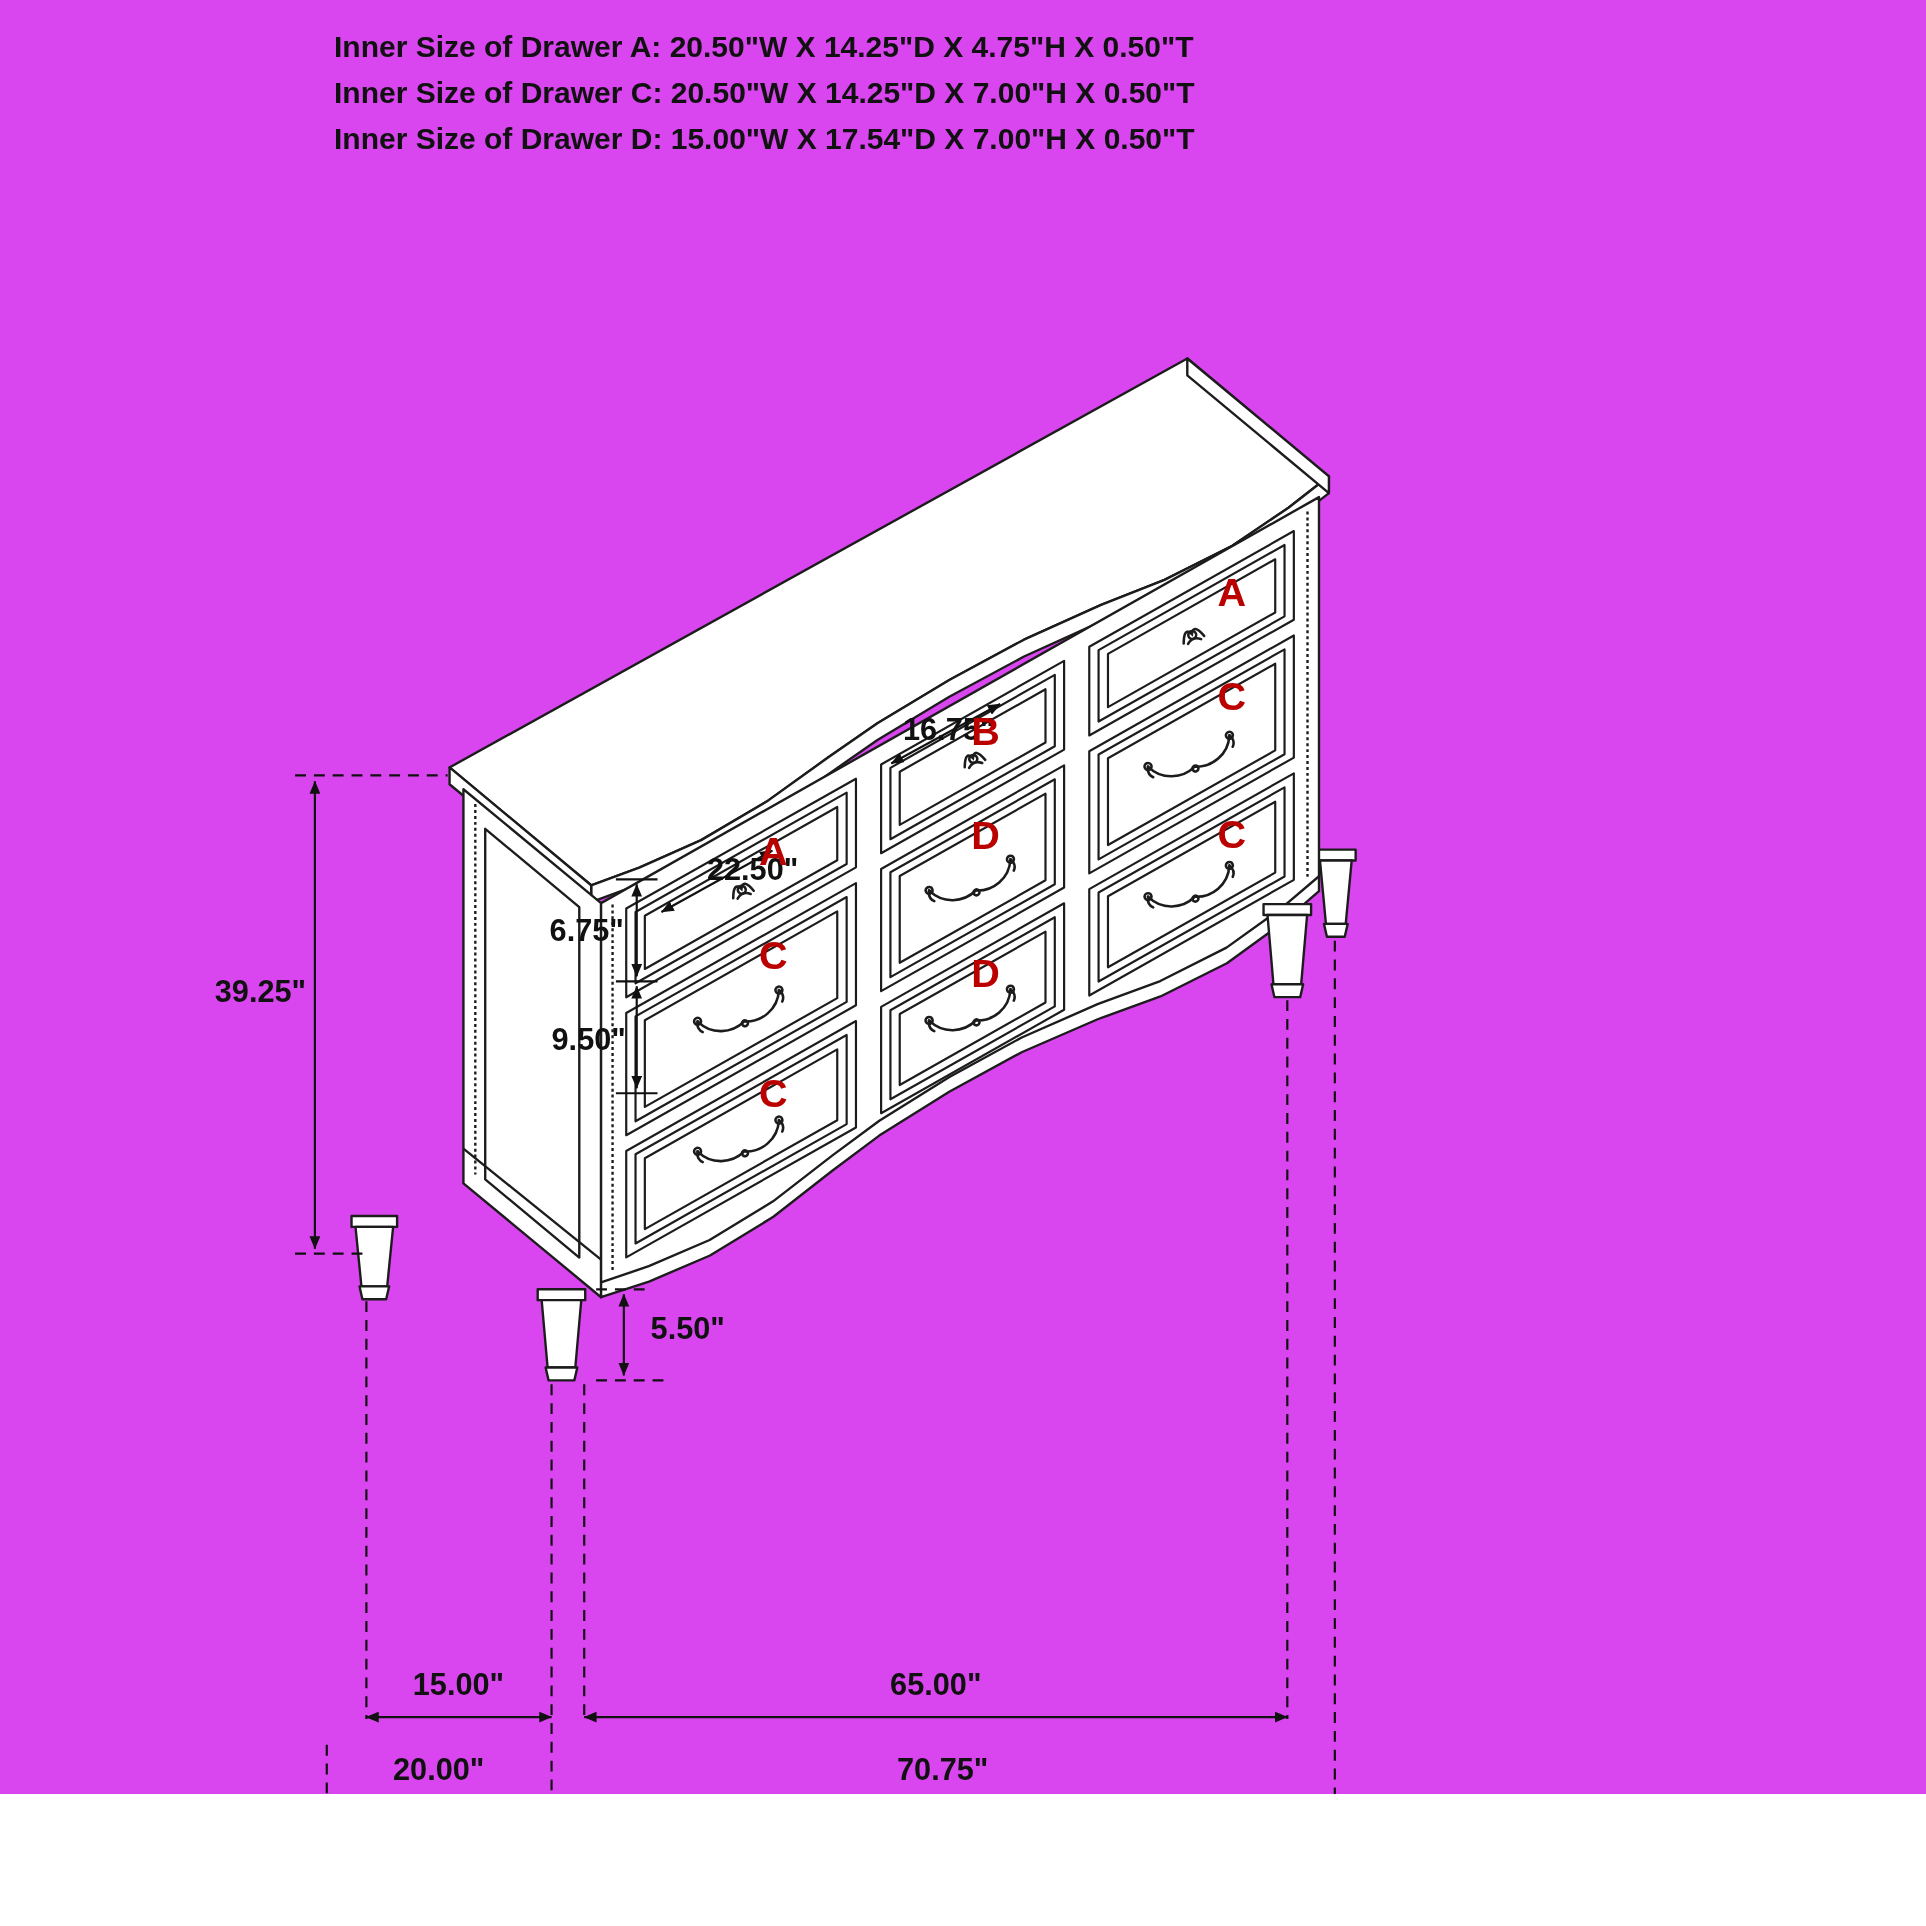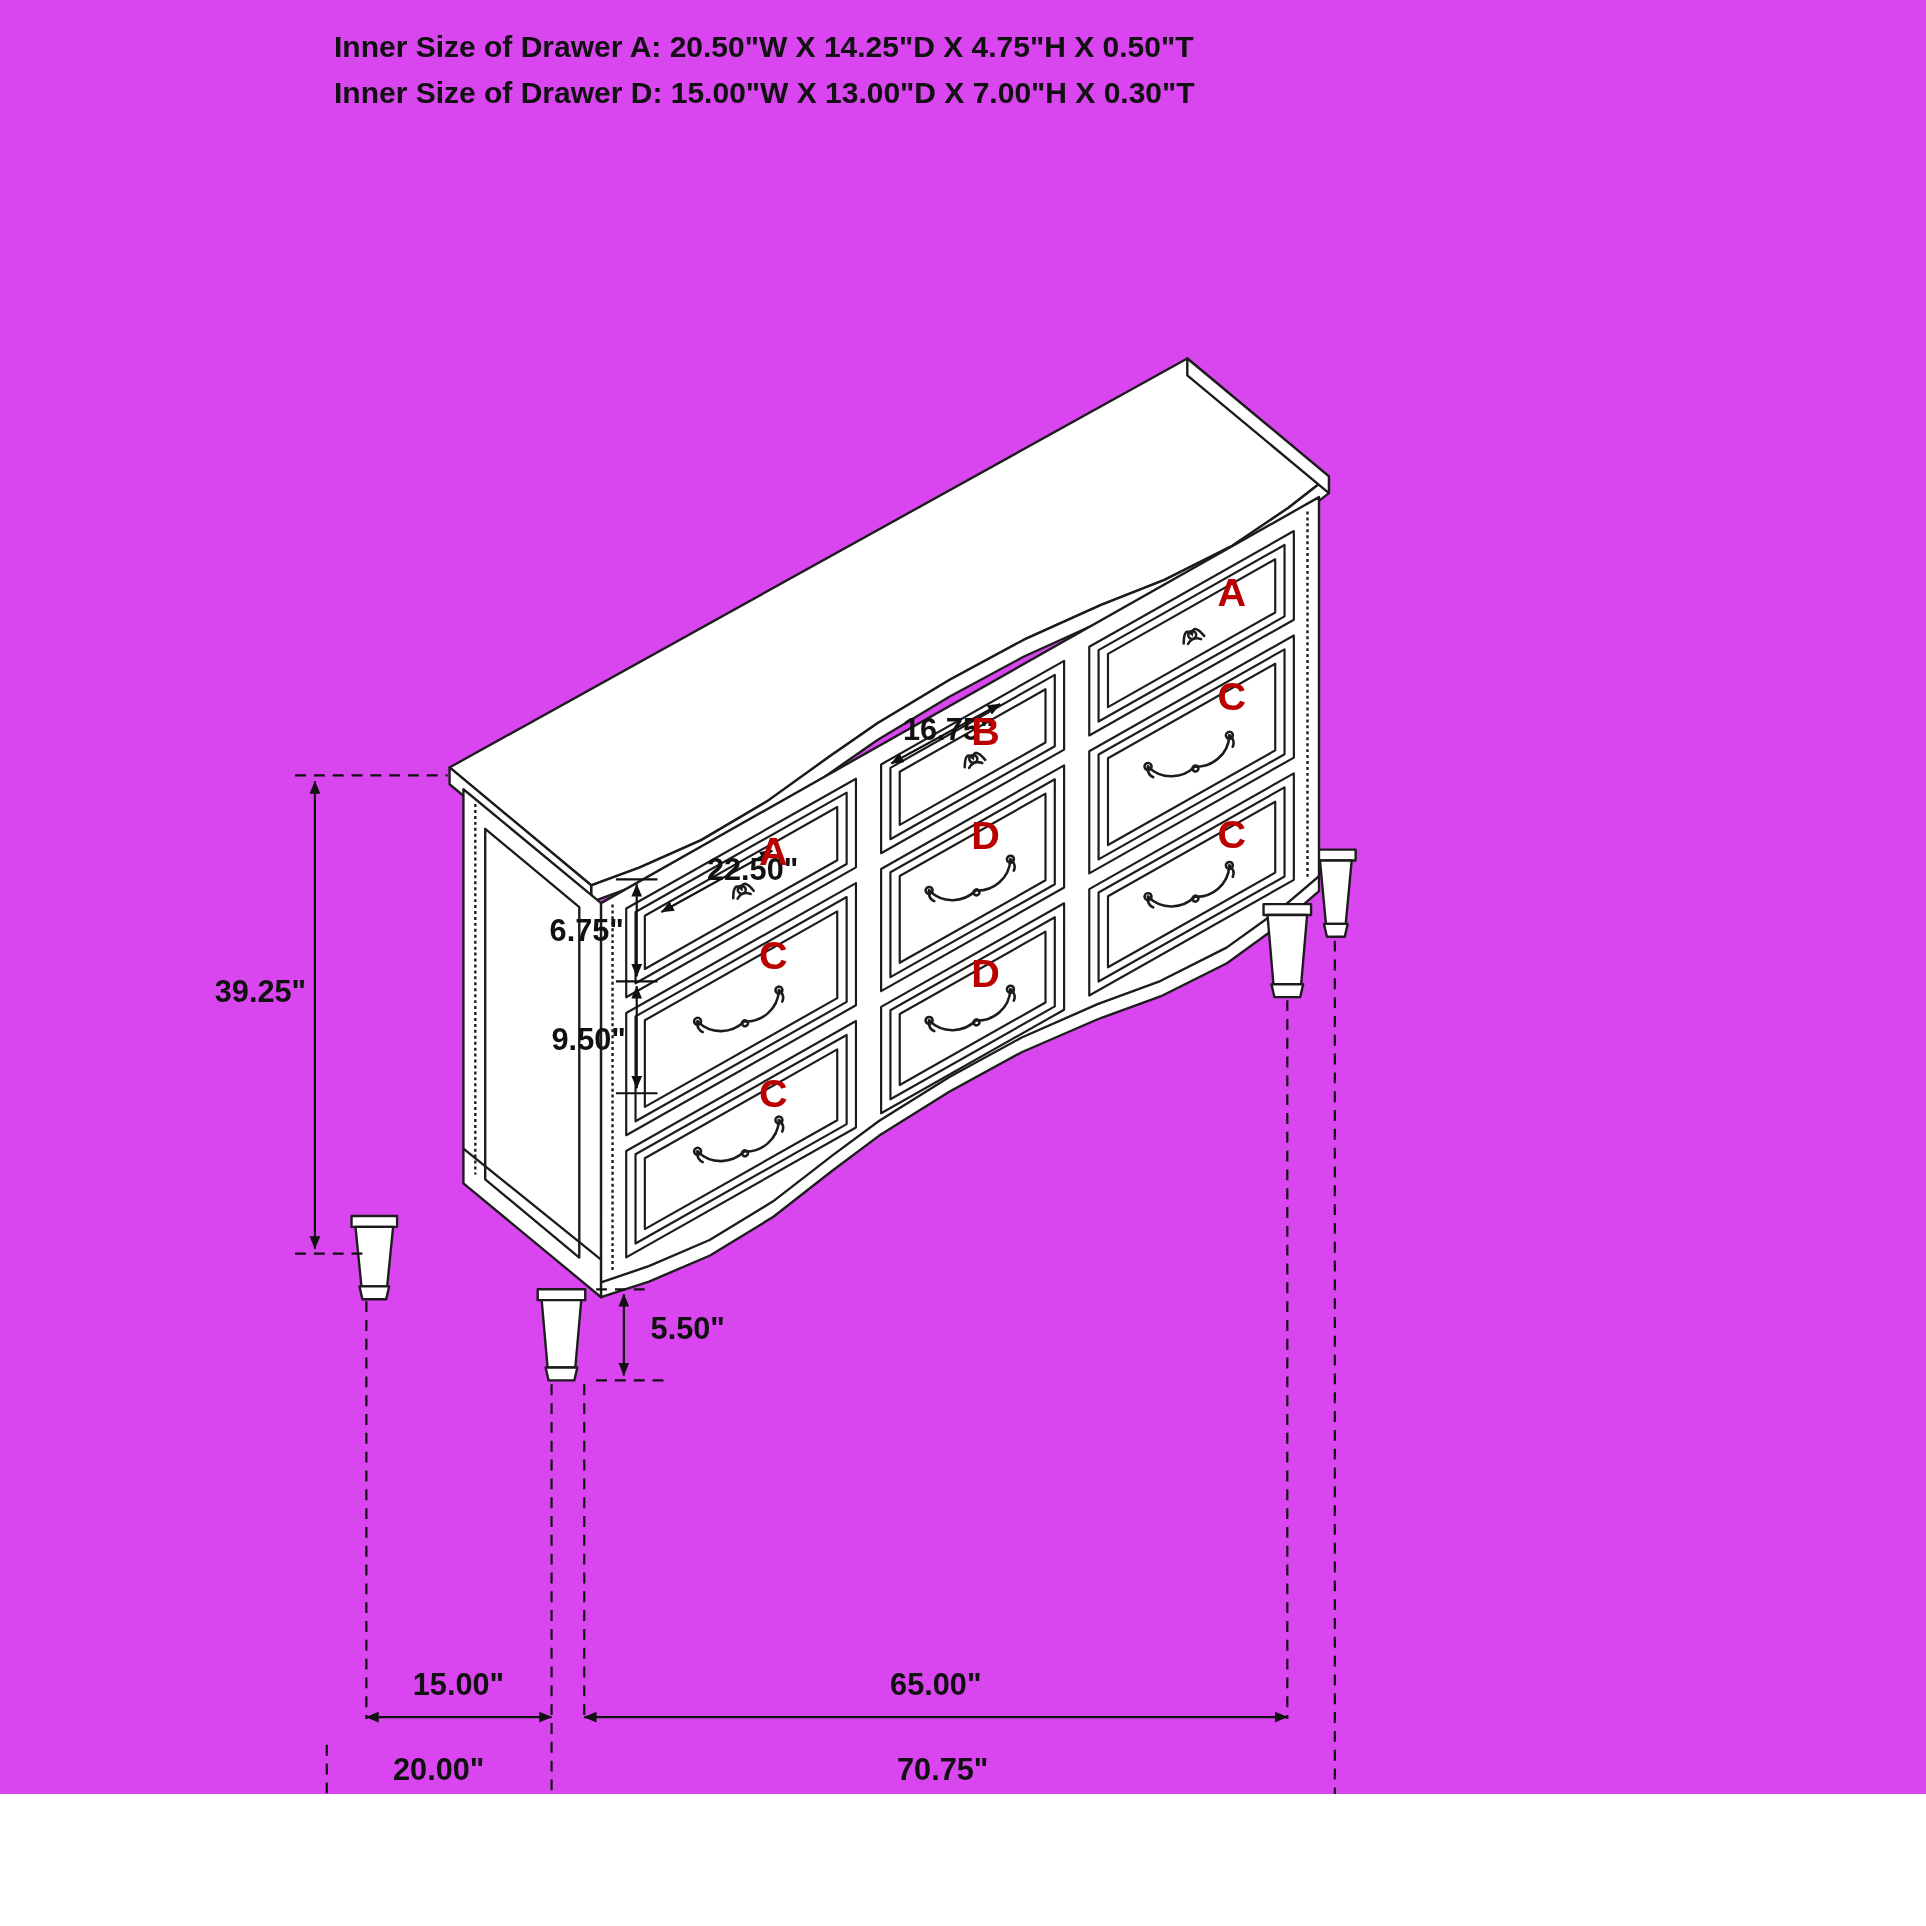--- a/index.html
+++ b/index.html
@@ -10,21 +10,22 @@
   #art{position:absolute;left:0;top:0}
   text.dim{font:700 31px "Liberation Sans",sans-serif;fill:#111;stroke:none}
   text.dlabel{font:700 40px "Liberation Sans",sans-serif;stroke:none}
 </style>
 </head>
 <body>
 
 <div id="stage">
   <div id="specs">
     <div class="spec-line">Inner Size of Drawer A: 20.50"W X 14.25"D X 4.75"H X 0.50"T</div>
-    <div class="spec-line">Inner Size of Drawer D: 15.00"W X 13.00"D X 7.00"H X 0.30"T</div>
+    <div class="spec-line">Inner Size of Drawer C: 20.50"W X 14.25"D X 7.00"H X 0.50"T</div>
+    <div class="spec-line">Inner Size of Drawer D: 15.00"W X 17.54"D X 7.00"H X 0.50"T</div>
   </div>
 
   <svg id="art" viewBox="0 0 1946 1946" width="1927" height="1927">
     <defs>
       <marker id="ah" viewBox="0 0 12 10" markerWidth="13" markerHeight="11" refX="11.5" refY="5" orient="auto-start-reverse" markerUnits="userSpaceOnUse">
         <path d="M0,0 L12,5 L0,10 Z" fill="#111" stroke="none"></path>
       </marker>
     </defs>
   <g stroke="#1c1c1c" stroke-width="2.4" fill="#fff" stroke-linejoin="round">
         <g>

